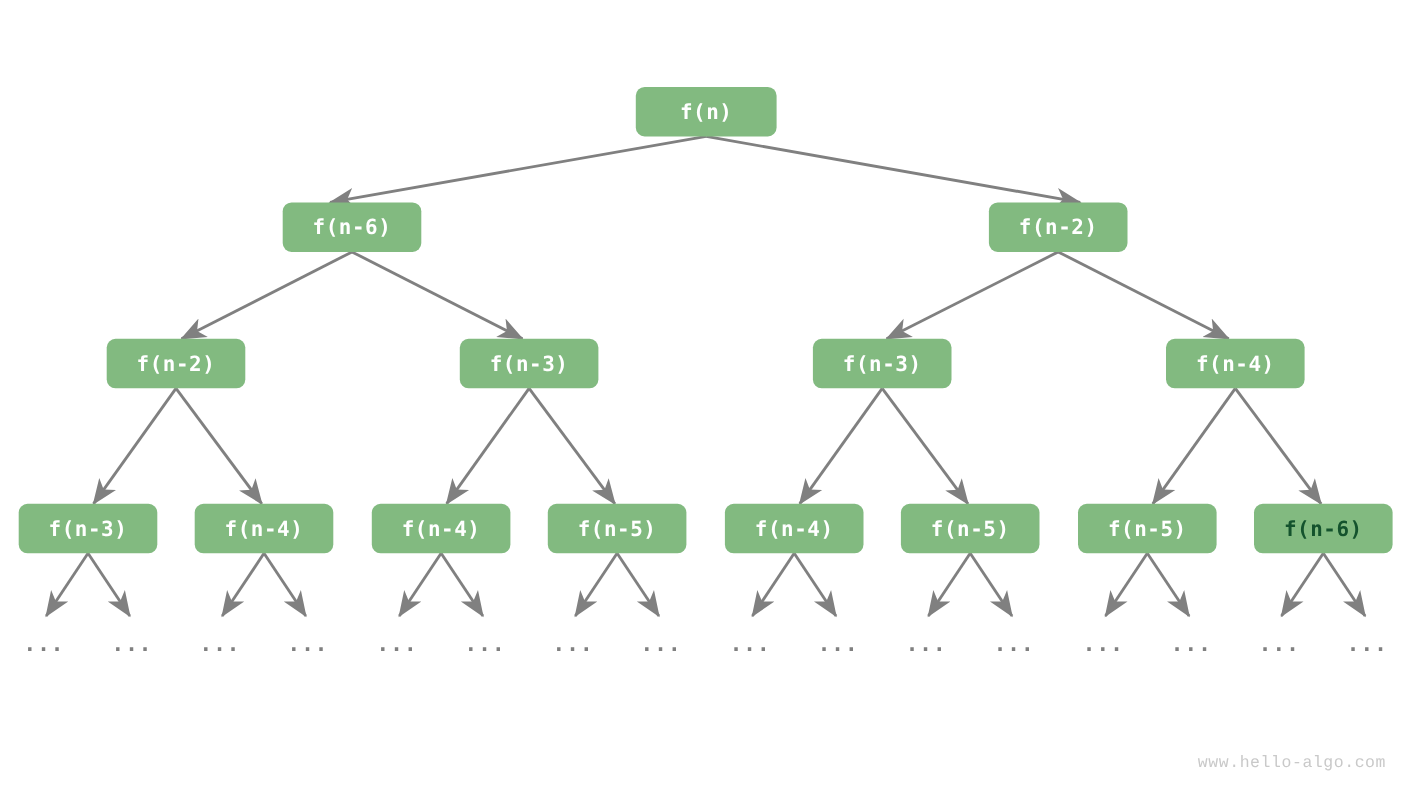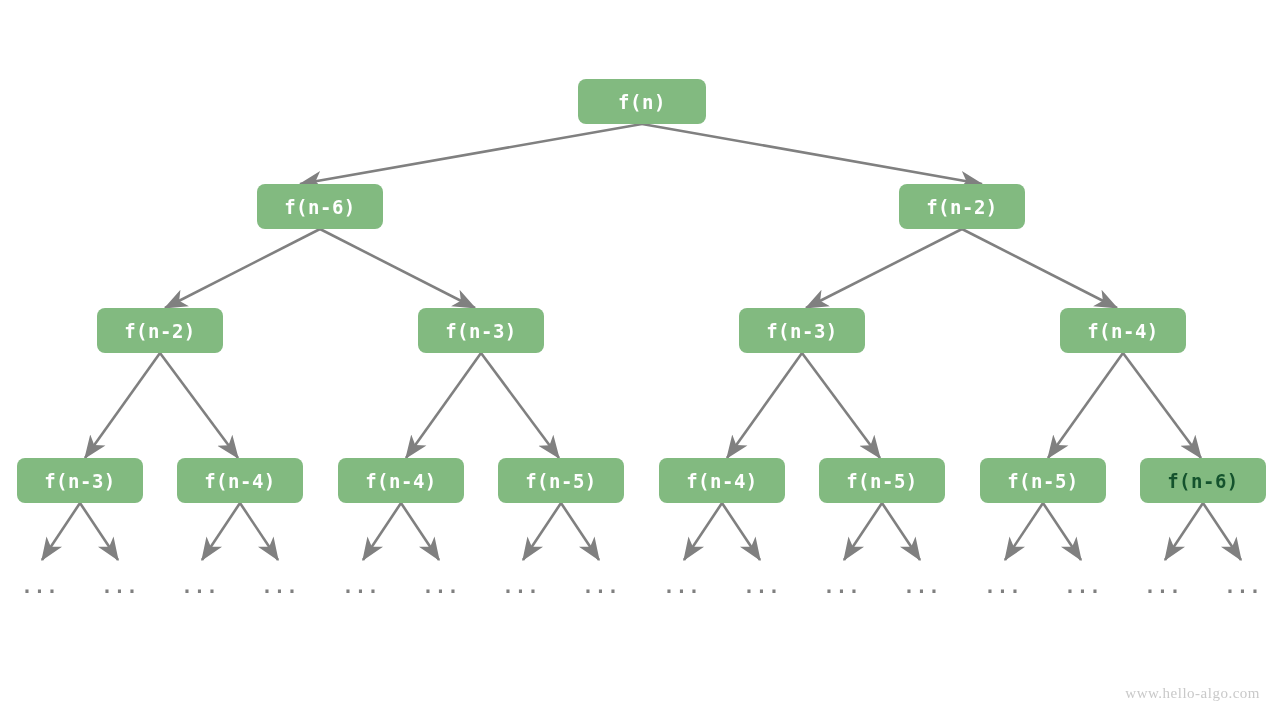--- a/index.html
+++ b/index.html
@@ -47,21 +47,21 @@
     letter-spacing: 1px;
     line-height: 1;
     transform: translate(-50%, -50%);
     z-index: 2;
   }
   #watermark {
     position: absolute;
     right: 20px;
     bottom: 18px;
     color: #c9c9c9;
-    font-family: Liberation Serif, serif;
+    font-family: Liberation Mono, monospace;
     font-size: 15px;
     letter-spacing: 0.5px;
     z-index: 3;
   }
 </style>
 </head>
 <body>
 
 <div id="canvas">
 

